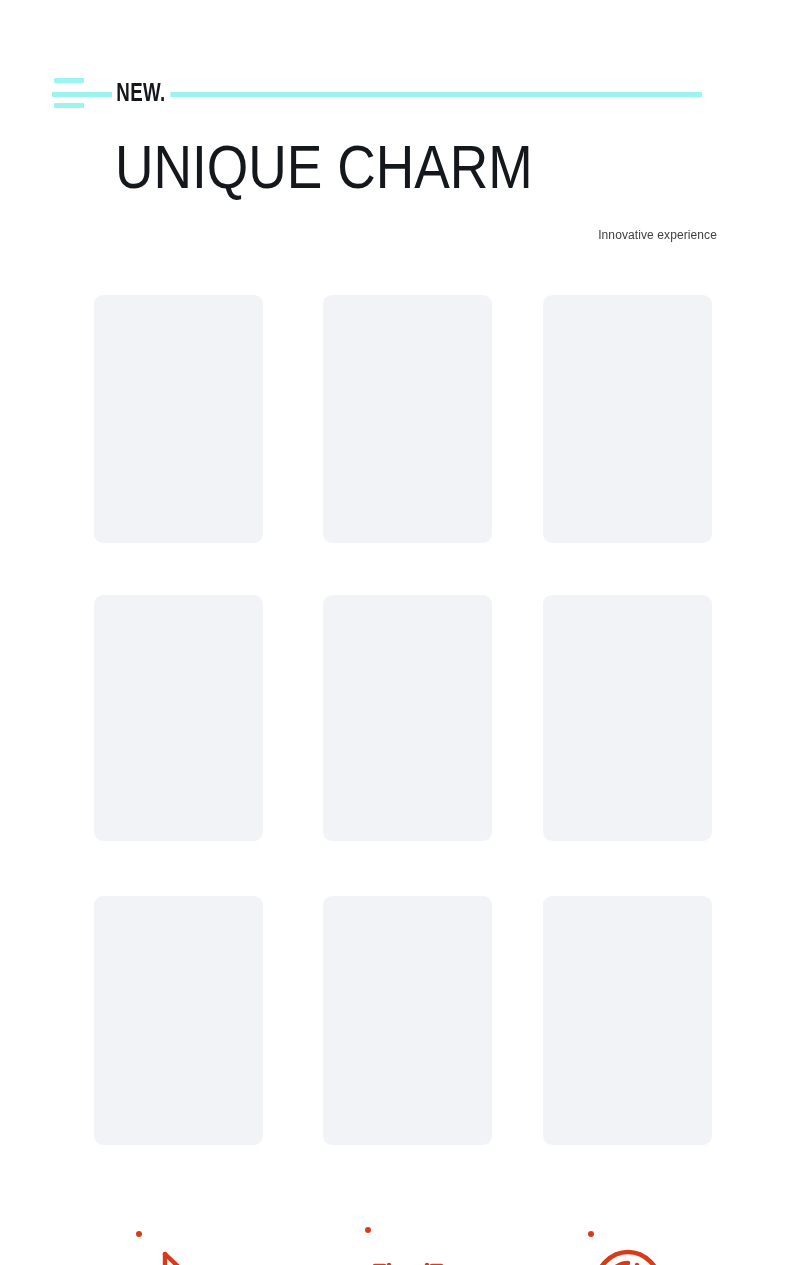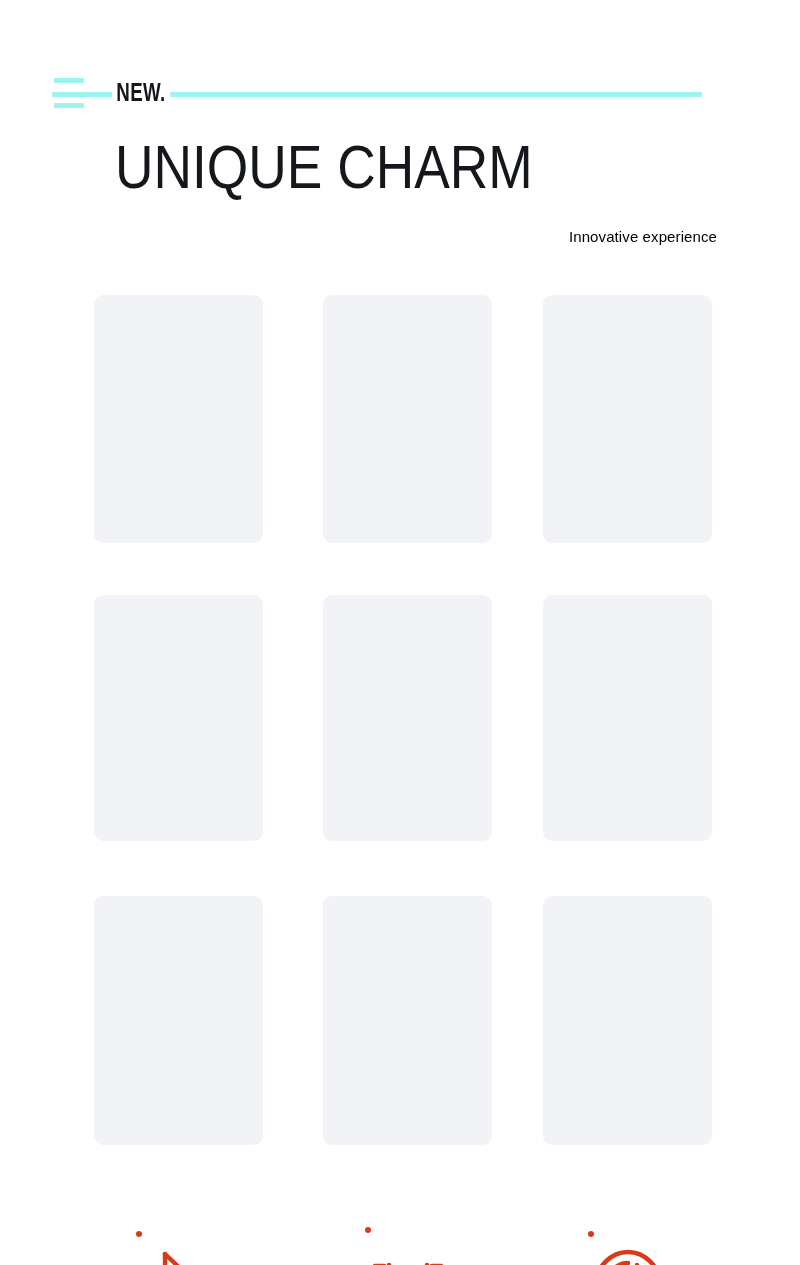--- a/index.html
+++ b/index.html
@@ -70,22 +70,22 @@
     letter-spacing: 0px;
     line-height: 66px;
     white-space: nowrap;
     transform: scaleX(0.86);
     transform-origin: left top;
   }
 
   .subtitle {
     position: absolute;
     right: 90px; top: 228px;
-    font-size: 15px;
-    color: #000000;
+    font-size: 12px;
+    color: #404040;
     letter-spacing: 0.1px;
     white-space: nowrap;
   }
 
   
   .grid {
     position: absolute;
     left: 0; top: 0;
     width: 800px;
     height: 1265px;

